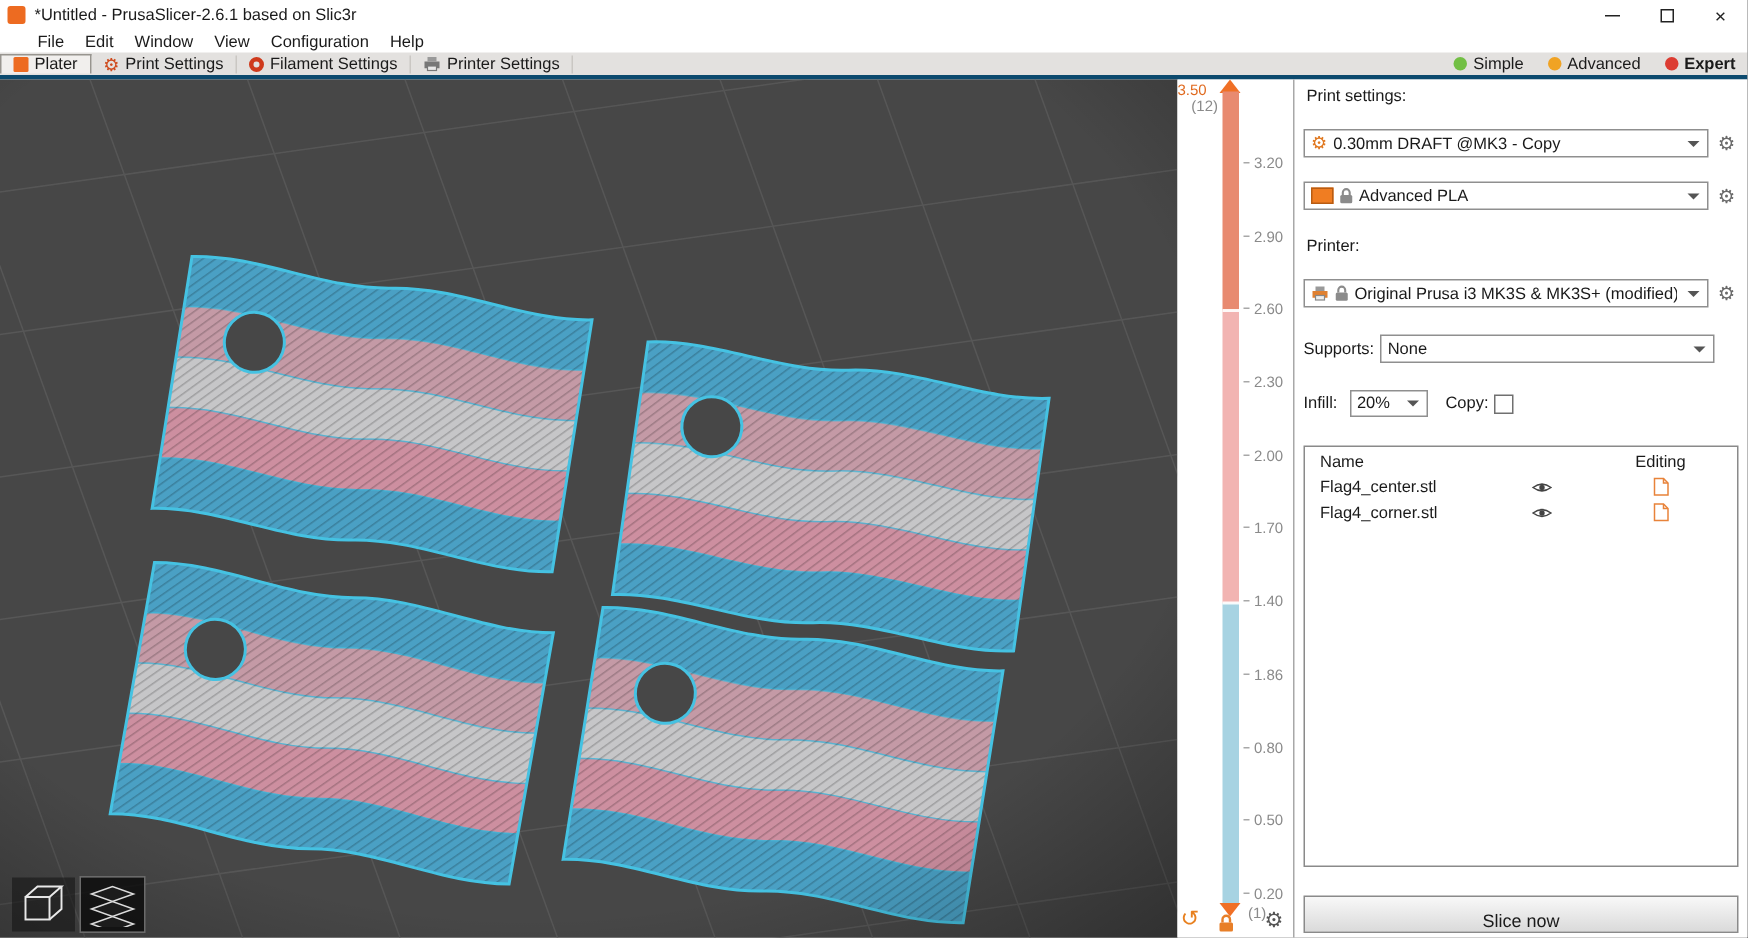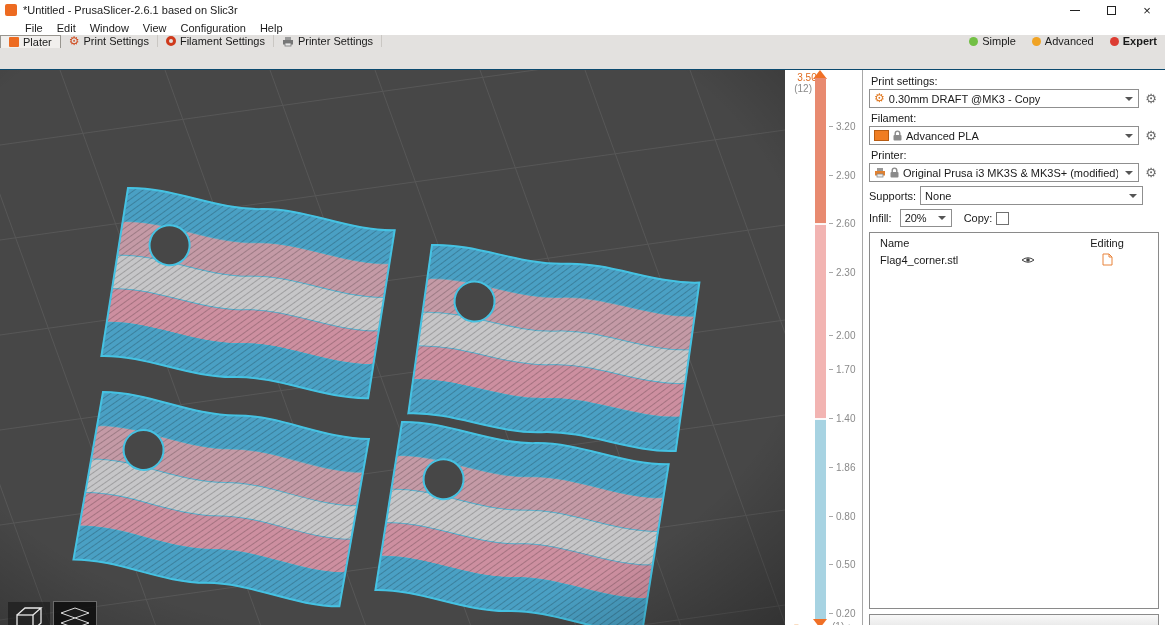--- a/index.html
+++ b/index.html
@@ -12,21 +12,21 @@
 .win-controls{margin-left:auto;display:flex;height:100%}
 .win-btn{width:36px;display:flex;align-items:center;justify-content:center;color:#222;font-size:13px}
 .minbar{display:block;width:10px;height:1px;background:#222}
 .maxbox{display:block;width:9px;height:9px;border:1px solid #222}
 
 
 .menubar{height:15px;display:flex;align-items:center;background:#fff;padding-left:18px}
 .menu-item{padding:0 7px}
 
 
-.tabbar{height:35px;background:#e3e1df;border-bottom:1px solid #0c4a6e;display:flex;align-items:flex-start}
+.tabbar{height:18px;background:#e3e1df;border-bottom:3px solid #0c4a6e;display:flex;align-items:center}
 .tab{display:flex;align-items:center;gap:4px;padding:0 8px;border-right:1px solid #cac7c3}
 .tab.active{background:#f1efed;border:1px solid #98958f;border-bottom:none}
 .icon-plater{width:10px;height:10px;background:#ed6b21;border-radius:1px}
 .icon-gear-tab{color:#cf4b1e;font-size:12px;line-height:10px}
 .icon-spool{width:10px;height:10px;border:3px solid #cf3a1c;border-radius:50%}
 .modes{margin-left:auto;display:flex;align-items:center}
 .mode{display:flex;align-items:center;gap:4px;padding:0 8px}
 .mode.active{font-weight:bold}
 .dot{width:9px;height:9px;border-radius:50%}
 .dot-simple{background:#72bf44}
@@ -43,31 +43,31 @@
 
 
 .slider-strip{position:relative;width:77px;background:#fff}
 .lbar{position:absolute;left:30px;top:8px;width:11px;height:542px}
 .seg1{height:146px;background:#e88a70}
 .seg2{height:195px;background:#f2b4b2}
 .seg3{height:201px;background:#a7d3e2}
 .notch{position:absolute;left:30px;width:11px;height:2px;background:#fff;opacity:.9}
 .thumb-top{position:absolute;left:28px;top:0;width:0;height:0;border-left:7px solid transparent;border-right:7px solid transparent;border-bottom:9px solid #f07026}
 .thumb-bot{position:absolute;left:28px;top:549px;width:0;height:0;border-left:7px solid transparent;border-right:7px solid transparent;border-top:9px solid #f07026}
-.slider-topval{position:absolute;left:0;top:2px;width:44px;text-align:center;font-size:10px;color:#e06a1f}
+.slider-topval{position:absolute;left:0;top:2px;width:44px;text-align:left;font-size:10px;color:#e06a1f}
 .slider-toplayer{position:absolute;left:0;top:13px;width:27px;text-align:right;font-size:10px;color:#8a8a8a}
 .tick{position:absolute;left:44px;font-size:10px;color:#8a8a8a;white-space:nowrap}
 .tick::before{content:"";display:inline-block;width:4px;height:1px;background:#a8a8a8;vertical-align:3px;margin-right:3px}
 .bottom-layer{position:absolute;left:47px;top:551px;font-size:10px;color:#8a8a8a}
 .undo-icon{position:absolute;left:2px;top:552px;font-size:15px;color:#e8801f;line-height:15px}
 .lock-bottom{position:absolute;left:27px;top:556px}
 .gear-bottom{position:absolute;left:58px;top:553px;font-size:14px;color:#555;line-height:15px}
 
 
-.panel{width:303px;border-left:1px solid #a8a8a8;background:#fff;display:flex;flex-direction:column;padding:3px 6px 4px;gap:2px}
+.panel{width:303px;border-left:1px solid #a8a8a8;background:#fff;display:flex;flex-direction:column;padding:3px 6px 4px;gap:16px}
 .plabel{margin:2px 0 0 2px}
 .combo-row{display:flex;align-items:center;gap:4px}
 .combo{flex:1;height:19px;border:1px solid #8f8f8f;background:#fff;display:flex;align-items:center;padding:0 2px 0 4px;gap:4px;min-width:0}
 .combo-text{flex:1;overflow:hidden;white-space:nowrap}
 .combo-arrow{width:0;height:0;border-left:4px solid transparent;border-right:4px solid transparent;border-top:4px solid #555;margin:0 3px;flex:none}
 .gear-btn{font-size:13px;color:#6a6a6a;width:16px;text-align:center;line-height:15px}
 .swatch{width:15px;height:11px;background:#f07d22;border:1px solid #b85c12;flex:none}
 .inline-icon{flex:none;display:flex;align-items:center}
 .row-inline{display:flex;align-items:center;margin-top:2px}
 .combo.small{flex:none;width:52px;height:18px}
@@ -234,21 +234,21 @@
       <div class="seg3"></div>
     </div>
     <div class="notch" style="top:153px"></div>
     <div class="notch" style="top:348px"></div>
     <div class="thumb-bot"></div>
 
     <span class="tick" style="top:51px">3.20</span>
     <span class="tick" style="top:100px">2.90</span>
     <span class="tick" style="top:148px">2.60</span>
     <span class="tick" style="top:197px">2.30</span>
-    <span class="tick" style="top:260px">2.00</span>
+    <span class="tick" style="top:246px">2.00</span>
     <span class="tick" style="top:294px">1.70</span>
     <span class="tick" style="top:343px">1.40</span>
     <span class="tick" style="top:392px">1.86</span>
     <span class="tick" style="top:441px">0.80</span>
     <span class="tick" style="top:489px">0.50</span>
     <span class="tick" style="top:538px">0.20</span>
 
     <span class="bottom-layer">(1)</span>
 
     <span class="undo-icon">↺</span>
@@ -266,21 +266,20 @@
     <div class="plabel">Print settings:</div>
     <div class="combo-row">
       <div class="combo">
         <span class="inline-icon" style="color:#e07820;font-size:12px;line-height:11px">⚙</span>
         <span class="combo-text">0.30mm DRAFT @MK3 - Copy</span>
         <span class="combo-arrow"></span>
       </div>
       <span class="gear-btn">⚙</span>
     </div>
 
-    <div class="plabel">Filament:</div>
     <div class="combo-row">
       <div class="combo">
         <span class="swatch"></span>
         <span class="inline-icon">
           <svg width="9" height="11">
               <rect x="0.5" y="5" width="8" height="5.5" rx="1" fill="#8b8b8b"></rect>
               <path d="M2.2,5 V3.4 a2.3,2.3 0 0 1 4.6,0 V5" fill="none" stroke="#8b8b8b" stroke-width="1.4"></path>
             </svg>
         </span>
         <span class="combo-text">Advanced PLA</span>
@@ -331,20 +330,35 @@
       <div class="checkbox"></div>
     </div>
 
     <div class="objlist">
       <div class="list-header">
         <span class="col-name">Name</span>
         <span></span>
         <span class="col-c">Editing</span>
       </div>
 
+      <div class="list-row">
+        <span class="col-name">Flag4_center.stl</span>
+        <span class="col-c">
+          <svg width="14" height="10">
+              <path d="M1,5 Q7,0.5 13,5 Q7,9.5 1,5 Z" fill="none" stroke="#444"></path>
+              <circle cx="7" cy="5" r="1.8" fill="#444"></circle>
+            </svg>
+        </span>
+        <span class="col-c">
+          <svg width="11" height="13">
+              <path d="M1,1 h6 l3,3 v8 h-9 z" fill="#fff" stroke="#e8833a"></path>
+              <path d="M7,1 v3 h3" fill="none" stroke="#e8833a"></path>
+            </svg>
+        </span>
+      </div>
 
       <div class="list-row">
         <span class="col-name">Flag4_corner.stl</span>
         <span class="col-c">
           <svg width="14" height="10">
               <path d="M1,5 Q7,0.5 13,5 Q7,9.5 1,5 Z" fill="none" stroke="#444"></path>
               <circle cx="7" cy="5" r="1.8" fill="#444"></circle>
             </svg>
         </span>
         <span class="col-c">

